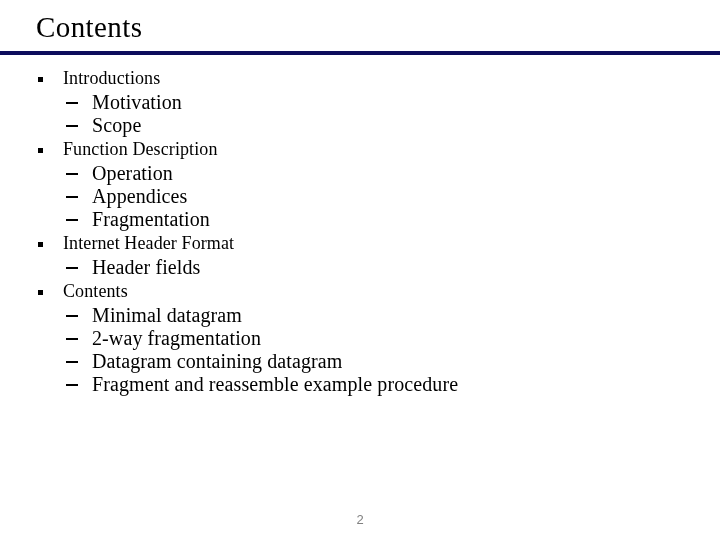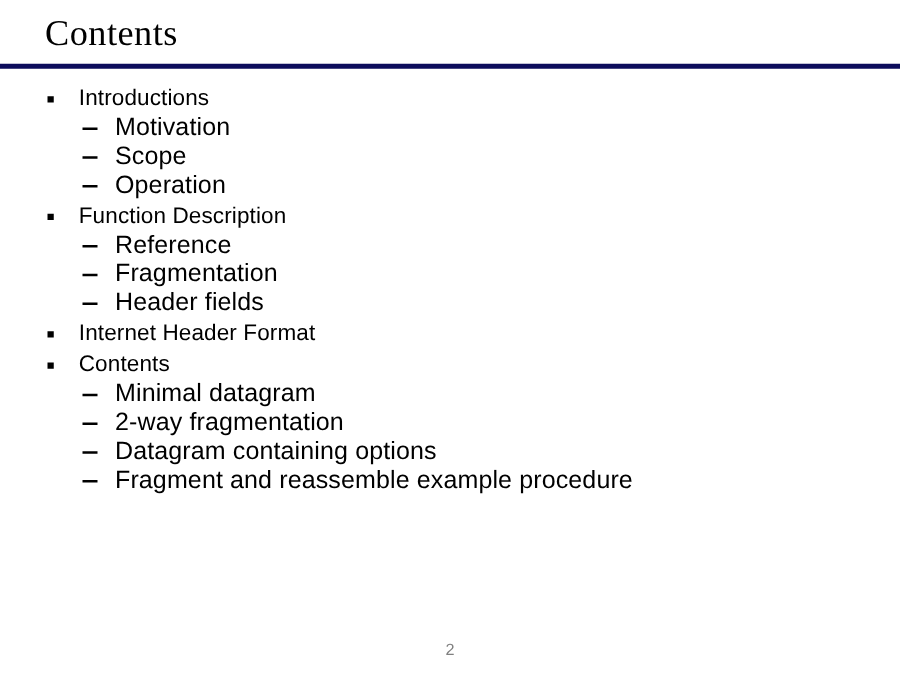--- a/index.html
+++ b/index.html
@@ -44,20 +44,21 @@
     height: 4px;
     background: #0d0d5c;
   }
 
   
   .content {
     position: absolute;
     left: 0;
     top: 66px;
     width: 615px;
+    font-family: Liberation Serif, serif;
   }
 
   .item {
     position: relative;
     display: block;
     white-space: nowrap;
   }
 
   
   .item.lvl1 {
@@ -130,68 +131,68 @@
     <div class="item lvl2">
       <span class="dash"></span>
       <span class="item-label">Motivation</span>
     </div>
 
     <div class="item lvl2">
       <span class="dash"></span>
       <span class="item-label">Scope</span>
     </div>
 
+    <div class="item lvl1">
+      <span class="bullet"></span>
+      <span class="item-label">Function Description</span>
+    </div>
+
     <div class="item lvl2">
       <span class="dash"></span>
       <span class="item-label">Operation</span>
     </div>
 
-    <div class="item lvl1">
-      <span class="bullet"></span>
-      <span class="item-label">Function Description</span>
-    </div>
-
-    <div class="item lvl2">
-      <span class="dash"></span>
-      <span class="item-label">Reference</span>
+    <div class="item lvl2">
+      <span class="dash"></span>
+      <span class="item-label">Appendices</span>
     </div>
 
     <div class="item lvl2">
       <span class="dash"></span>
       <span class="item-label">Fragmentation</span>
     </div>
 
+    <div class="item lvl1">
+      <span class="bullet"></span>
+      <span class="item-label">Internet Header Format</span>
+    </div>
+
     <div class="item lvl2">
       <span class="dash"></span>
       <span class="item-label">Header fields</span>
     </div>
 
     <div class="item lvl1">
       <span class="bullet"></span>
-      <span class="item-label">Internet Header Format</span>
-    </div>
-
-    <div class="item lvl1">
-      <span class="bullet"></span>
       <span class="item-label">Contents</span>
     </div>
 
     <div class="item lvl2">
       <span class="dash"></span>
       <span class="item-label">Minimal datagram</span>
     </div>
 
     <div class="item lvl2">
       <span class="dash"></span>
       <span class="item-label">2-way fragmentation</span>
     </div>
 
     <div class="item lvl2">
       <span class="dash"></span>
-      <span class="item-label">Datagram containing options</span>
+      <span class="item-label">Datagram containing datagram</span>
     </div>
 
 
 
     <div class="item lvl2">
       <span class="dash"></span>
       <span class="item-label">Fragment and reassemble example procedure</span>
     </div>
 
 

